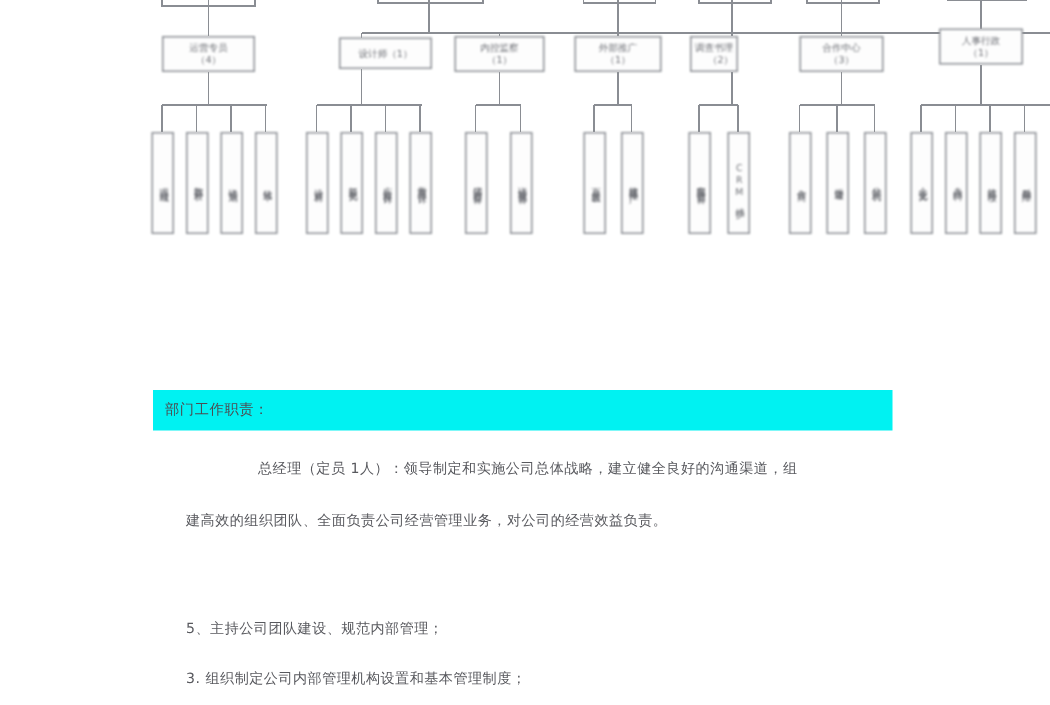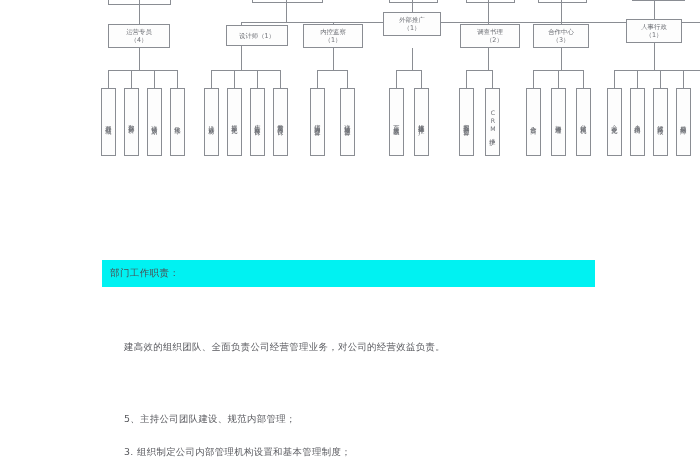--- a/index.html
+++ b/index.html
@@ -119,25 +119,25 @@
     <span class="cnt"><span>运营专员</span><br>
     <span>（4）</span></span>
   </div>
   <div class="node h" style="left:226px;top:25px;width:62px;height:21px;">
     <span class="cnt">设计师（1）</span>
   </div>
   <div class="node h" style="left:303px;top:24px;width:60px;height:24px;">
     <span class="cnt"><span>内控监察</span><br>
     <span>（1）</span></span>
   </div>
-  <div class="node h" style="left:383px;top:12px;width:58px;height:24px;justify-content:center;">
+  <div class="node h" style="left:383px;top:24px;width:58px;height:24px;justify-content:center;">
     <span class="cnt"><span>外部推广</span><br>
     <span>（1）</span></span>
   </div>
-  <div class="node h" style="left:460px;top:24px;width:60px;height:24px;text-align:right;">
+  <div class="node h" style="left:460px;top:24px;width:32px;height:24px;text-align:right;">
     <span class="cnt"><span>调查书理</span><br>
     <span>（2）</span></span>
   </div>
   <div class="node h" style="left:533px;top:24px;width:56px;height:24px;">
     <span class="cnt"><span>合作中心</span><br>
     <span>（3）</span></span>
   </div>
   <div class="node h" style="left:626px;top:19px;width:56px;height:24px;">
     <span class="cnt"><span>人事行政</span><br>
     <span>（1）</span></span>
@@ -213,16 +213,17 @@
       <span>后勤保障</span>
     </div>
 </div>
 
 <div id="doc-body">
 
   <div id="section-heading">
     <span class="htext">部门工作职责：</span>
   </div>
 
+  <div class="para p-gm1">总经理（定员 1人）：领导制定和实施公司总体战略，建立健全良好的沟通渠道，组</div>
   <div class="para p-gm2">建高效的组织团队、全面负责公司经营管理业务，对公司的经营效益负责。</div>
   <div class="para p-i2">5、主持公司团队建设、规范内部管理；</div>
   <div class="para p-i3">3. 组织制定公司内部管理机构设置和基本管理制度；</div>
 </div>
 
 </body></html>

